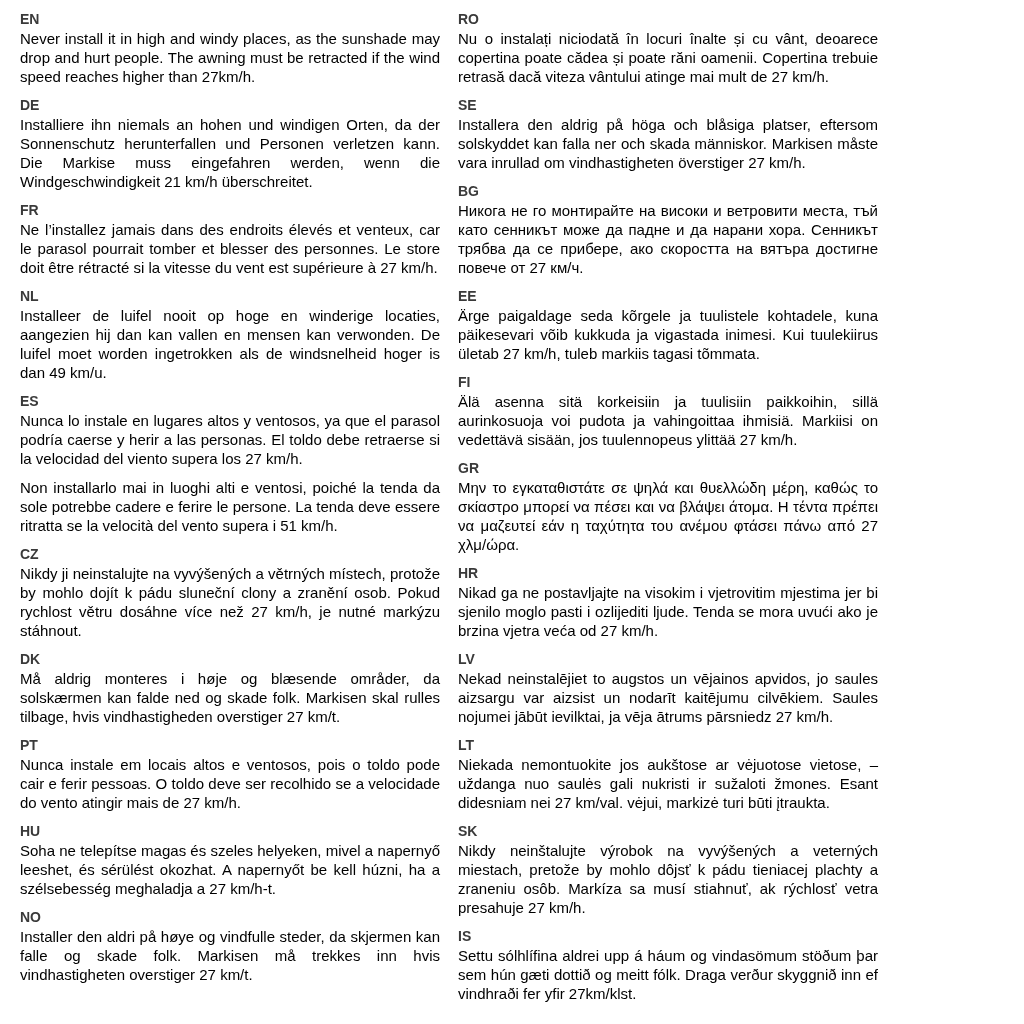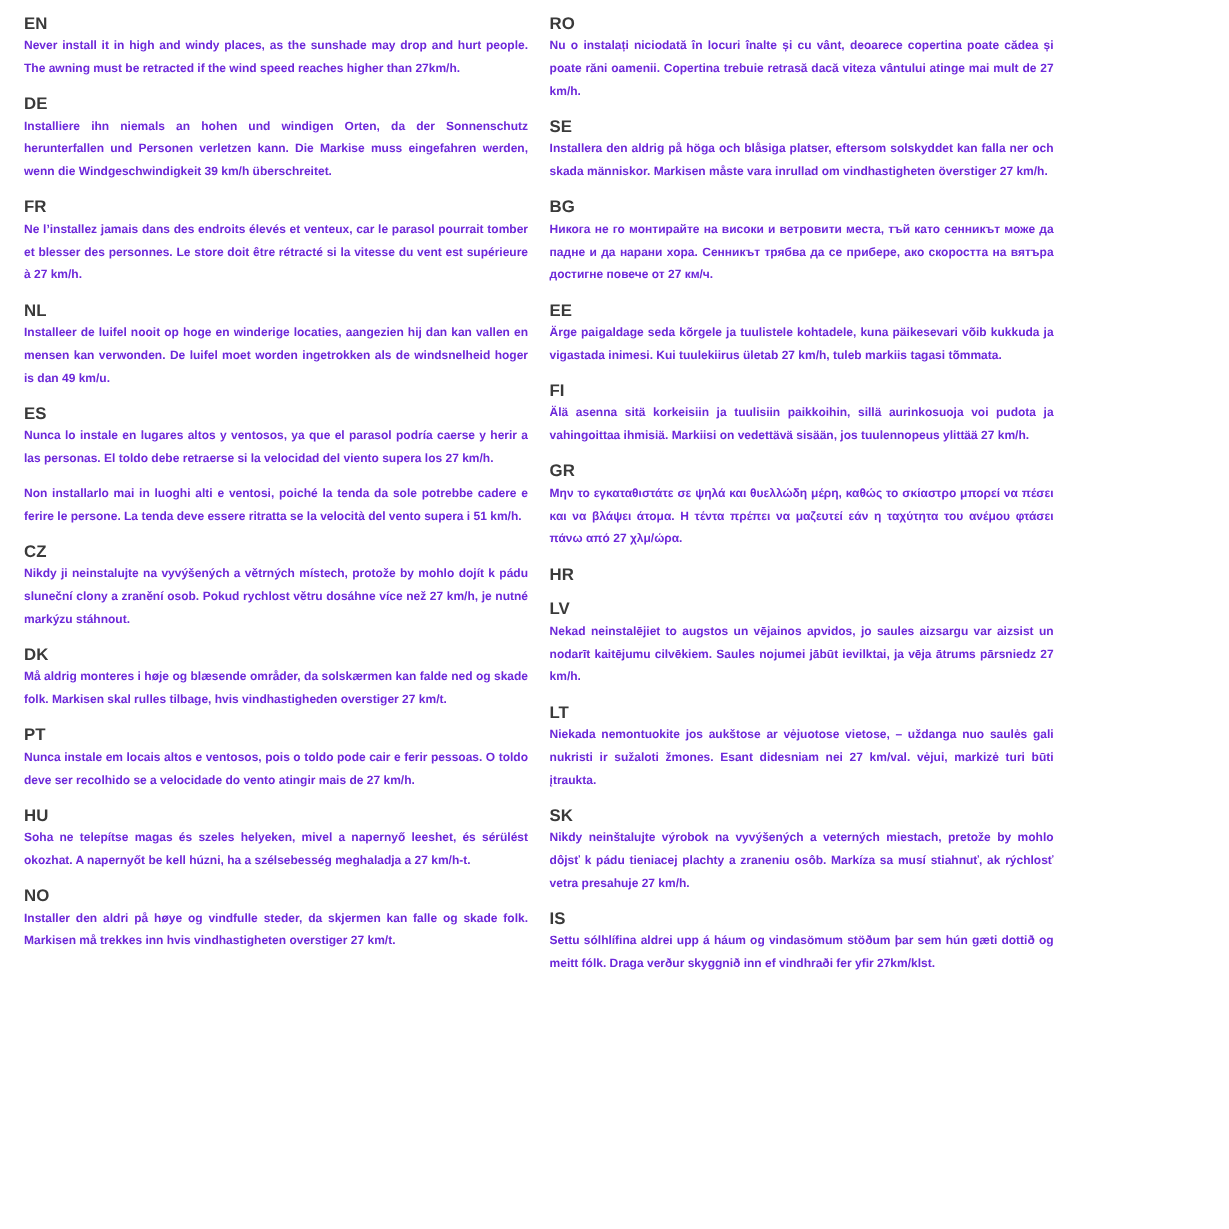--- a/index.html
+++ b/index.html
@@ -24,39 +24,38 @@
   .entry {
     margin-bottom: 10px;
   }
   .code {
     font-weight: bold;
     font-size: 14px;
     line-height: 19px;
     color: #3a3a3a;
   }
   .text {
-    font-size: 10px;
+    font-size: 15px;
     line-height: 19px;
     text-align: justify;
-    color: #6d28d9;
-    font-weight: bold;
+    color: #000000;
   }
 </style>
 </head>
 <body>
 
 <div class="page" style="background: rgb(255, 255, 255); color: rgb(58, 58, 58);">
   <div class="column" id="col-left">
       <div class="entry">
         <div class="code">EN</div>
         <div class="text">Never install it in high and windy places, as the sunshade may drop and hurt people. The awning must be retracted if the wind speed reaches higher than 27km/h.</div>
       </div>
       <div class="entry">
         <div class="code">DE</div>
-        <div class="text">Installiere ihn niemals an hohen und windigen Orten, da der Sonnenschutz herunterfallen und Personen verletzen kann. Die Markise muss eingefahren werden, wenn die Windgeschwindigkeit 39 km/h überschreitet.</div>
+        <div class="text">Installiere ihn niemals an hohen und windigen Orten, da der Sonnenschutz herunterfallen und Personen verletzen kann. Die Markise muss eingefahren werden, wenn die Windgeschwindigkeit 21 km/h überschreitet.</div>
       </div>
       <div class="entry">
         <div class="code">FR</div>
         <div class="text">Ne l’installez jamais dans des endroits élevés et venteux, car le parasol pourrait tomber et blesser des personnes. Le store doit être rétracté si la vitesse du vent est supérieure à 27 km/h.</div>
       </div>
       <div class="entry">
         <div class="code">NL</div>
         <div class="text">Installeer de luifel nooit op hoge en winderige locaties, aangezien hij dan kan vallen en mensen kan verwonden. De luifel moet worden ingetrokken als de windsnelheid hoger is dan 49 km/u.</div>
       </div>
       <div class="entry">
@@ -107,20 +106,21 @@
       <div class="entry">
         <div class="code">FI</div>
         <div class="text">Älä asenna sitä korkeisiin ja tuulisiin paikkoihin, sillä aurinkosuoja voi pudota ja vahingoittaa ihmisiä. Markiisi on vedettävä sisään, jos tuulennopeus ylittää 27 km/h.</div>
       </div>
       <div class="entry">
         <div class="code">GR</div>
         <div class="text">Μην το εγκαταθιστάτε σε ψηλά και θυελλώδη μέρη, καθώς το σκίαστρο μπορεί να πέσει και να βλάψει άτομα. Η τέντα πρέπει να μαζευτεί εάν η ταχύτητα του ανέμου φτάσει πάνω από 27 χλμ/ώρα.</div>
       </div>
       <div class="entry">
         <div class="code">HR</div>
+        <div class="text">Nikad ga ne postavljajte na visokim i vjetrovitim mjestima jer bi sjenilo moglo pasti i ozlijediti ljude. Tenda se mora uvući ako je brzina vjetra veća od 27 km/h.</div>
       </div>
       <div class="entry">
         <div class="code">LV</div>
         <div class="text">Nekad neinstalējiet to augstos un vējainos apvidos, jo saules aizsargu var aizsist un nodarīt kaitējumu cilvēkiem. Saules nojumei jābūt ievilktai, ja vēja ātrums pārsniedz 27 km/h.</div>
       </div>
       <div class="entry">
         <div class="code">LT</div>
         <div class="text">Niekada nemontuokite jos aukštose ar vėjuotose vietose, – uždanga nuo saulės gali nukristi ir sužaloti žmones. Esant didesniam nei 27 km/val. vėjui, markizė turi būti įtraukta.</div>
       </div>
       <div class="entry">

